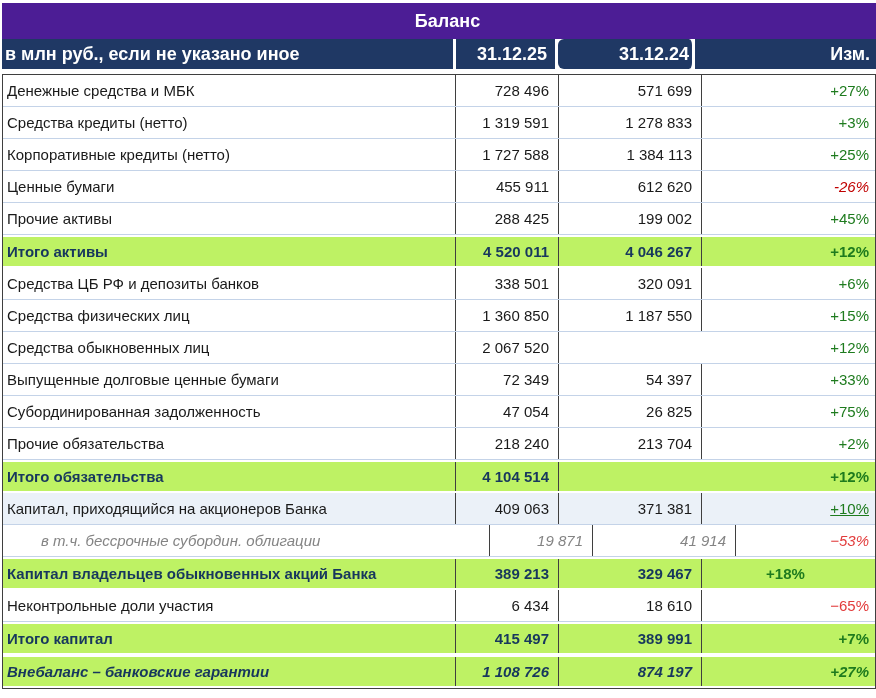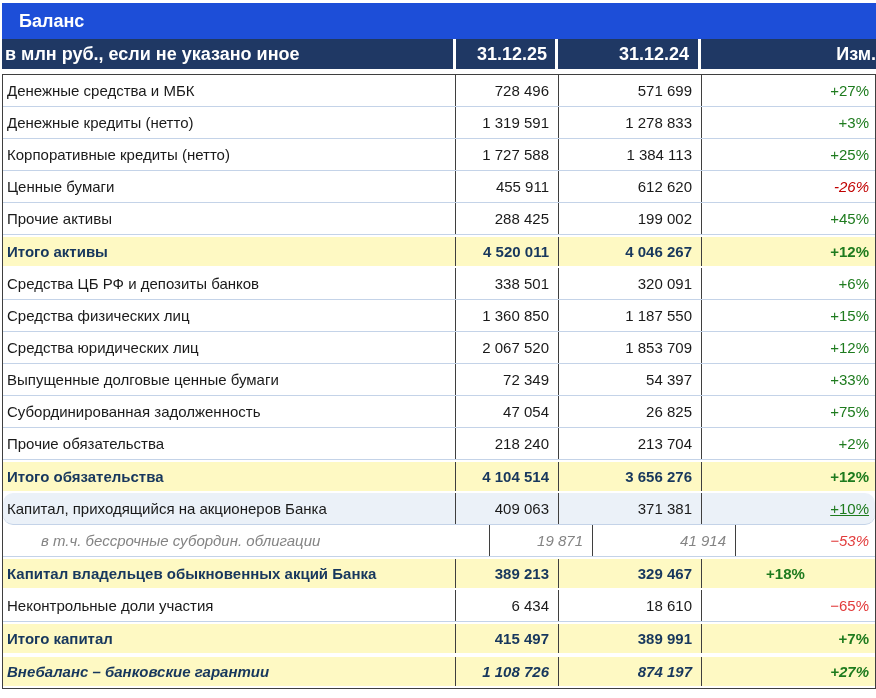--- a/index.html
+++ b/index.html
@@ -2,48 +2,48 @@
 <html><head>
 <meta charset="utf-8">
 <style>
   html,body{margin:0;padding:0;background:#ffffff;}
   body{width:876px;height:698px;overflow:hidden;
        font-family:"Liberation Sans","DejaVu Sans",sans-serif;
        -webkit-font-smoothing:antialiased;}
   .sheet{width:874px;margin:3px 0 0 2px;}
 
   
-  .title-bar{background:#1d4ed8;color:#ffffff;font-weight:bold;font-size:18px;
-             height:36px;line-height:36px;padding-left:17px;}
+  .title-bar{background:#4c1d95;color:#ffffff;font-weight:bold;font-size:18px;
+             height:36px;line-height:36px;padding-left:17px;text-align:center;}
 
   
   .header-row{display:flex;font-weight:bold;font-size:18px;color:#ffffff;}
   .hcell{background:#1F3864;height:30px;line-height:30px;white-space:nowrap;}
   .hc1{width:448px;padding-left:3px;border-right:3px solid #ffffff;}
   .hc2{width:91px;padding-right:8px;text-align:right;border-right:3px solid #ffffff;}
-  .hc3{width:131px;padding-right:9px;text-align:right;border-right:3px solid #ffffff;}
-  .hc4{flex:1;text-align:right;}
+  .hc3{width:131px;padding-right:3px;text-align:right;border-right:3px solid #ffffff;border-radius:6px;}
+  .hc4{flex:1;padding-right:6px;text-align:right;}
 
   
   .data{margin-top:5px;border:1px solid #3f3f3f;background:#ffffff;}
   .row{display:flex;height:31px;line-height:31px;font-size:15px;
        border-bottom:1px solid #C4D3E8;background:#ffffff;color:#1a1a1a;}
   .row:last-child{border-bottom:none;}
   .cell{white-space:nowrap;overflow:hidden;}
   .c1{width:448px;padding-left:4px;border-right:1px solid #3f3f3f;}
   .c2{width:93px;padding-right:9px;text-align:right;border-right:1px solid #3f3f3f;}
   .c3{width:133px;padding-right:9px;text-align:right;border-right:1px solid #3f3f3f;}
   .c4{flex:1;padding-right:6px;text-align:right;}
 
   .row.total, .row.offbalance{
-       background:#fef9c3;color:#17375D;font-weight:bold;
+       background:#bef264;color:#17375D;font-weight:bold;
        height:29px;line-height:29px;
        border-top:2px solid #ffffff;border-bottom:2px solid #ffffff;}
   .row.offbalance{font-style:italic;align-items:center;}
-  .row.tinted{background:#EBF1F8;border-radius:10px;}
+  .row.tinted{background:#EBF1F8;}
   .row.sub{color:#848484;font-style:italic;}
   .row.sub .c1{padding-left:38px;}
 </style>
 </head>
 <body>
 
 <div class="sheet">
 
   <div class="title-bar">Баланс</div>
 
@@ -55,21 +55,21 @@
   </div>
 
   <div class="data">
       <div class="row normal">
         <div class="cell c1">Денежные средства и МБК</div>
         <div class="cell c2">728 496</div>
         <div class="cell c3">571 699</div>
         <div class="cell c4" style="color: rgb(30, 123, 30);">+27%</div>
       </div>
       <div class="row normal">
-        <div class="cell c1">Денежные кредиты (нетто)</div>
+        <div class="cell c1">Средства кредиты (нетто)</div>
         <div class="cell c2">1 319 591</div>
         <div class="cell c3">1 278 833</div>
         <div class="cell c4" style="color: rgb(30, 123, 30);">+3%</div>
       </div>
       <div class="row normal">
         <div class="cell c1">Корпоративные кредиты (нетто)</div>
         <div class="cell c2">1 727 588</div>
         <div class="cell c3">1 384 113</div>
         <div class="cell c4" style="color: rgb(30, 123, 30);">+25%</div>
       </div>
@@ -97,23 +97,22 @@
         <div class="cell c3">320 091</div>
         <div class="cell c4" style="color: rgb(30, 123, 30);">+6%</div>
       </div>
       <div class="row normal">
         <div class="cell c1">Средства физических лиц</div>
         <div class="cell c2">1 360 850</div>
         <div class="cell c3">1 187 550</div>
         <div class="cell c4" style="color: rgb(30, 123, 30);">+15%</div>
       </div>
       <div class="row normal">
-        <div class="cell c1">Средства юридических лиц</div>
+        <div class="cell c1">Средства обыкновенных лиц</div>
         <div class="cell c2">2 067 520</div>
-        <div class="cell c3">1 853 709</div>
         <div class="cell c4" style="color: rgb(30, 123, 30);">+12%</div>
       </div>
       <div class="row normal">
         <div class="cell c1">Выпущенные долговые ценные бумаги</div>
         <div class="cell c2">72 349</div>
         <div class="cell c3">54 397</div>
         <div class="cell c4" style="color: rgb(30, 123, 30);">+33%</div>
       </div>
       <div class="row normal">
         <div class="cell c1">Субординированная задолженность</div>
@@ -123,21 +122,20 @@
       </div>
       <div class="row normal">
         <div class="cell c1">Прочие обязательства</div>
         <div class="cell c2">218 240</div>
         <div class="cell c3">213 704</div>
         <div class="cell c4" style="color: rgb(30, 123, 30);">+2%</div>
       </div>
       <div class="row total">
         <div class="cell c1">Итого обязательства</div>
         <div class="cell c2">4 104 514</div>
-        <div class="cell c3">3 656 276</div>
         <div class="cell c4" style="color: rgb(30, 123, 30);">+12%</div>
       </div>
       <div class="row tinted">
         <div class="cell c1">Капитал, приходящийся на акционеров Банка</div>
         <div class="cell c2">409 063</div>
         <div class="cell c3">371 381</div>
         <div class="cell c4" style="color: rgb(30, 123, 30); text-decoration: underline;">+10%</div>
       </div>
       <div class="row sub">
         <div class="cell c1">в т.ч. бессрочные субордин. облигации</div>

